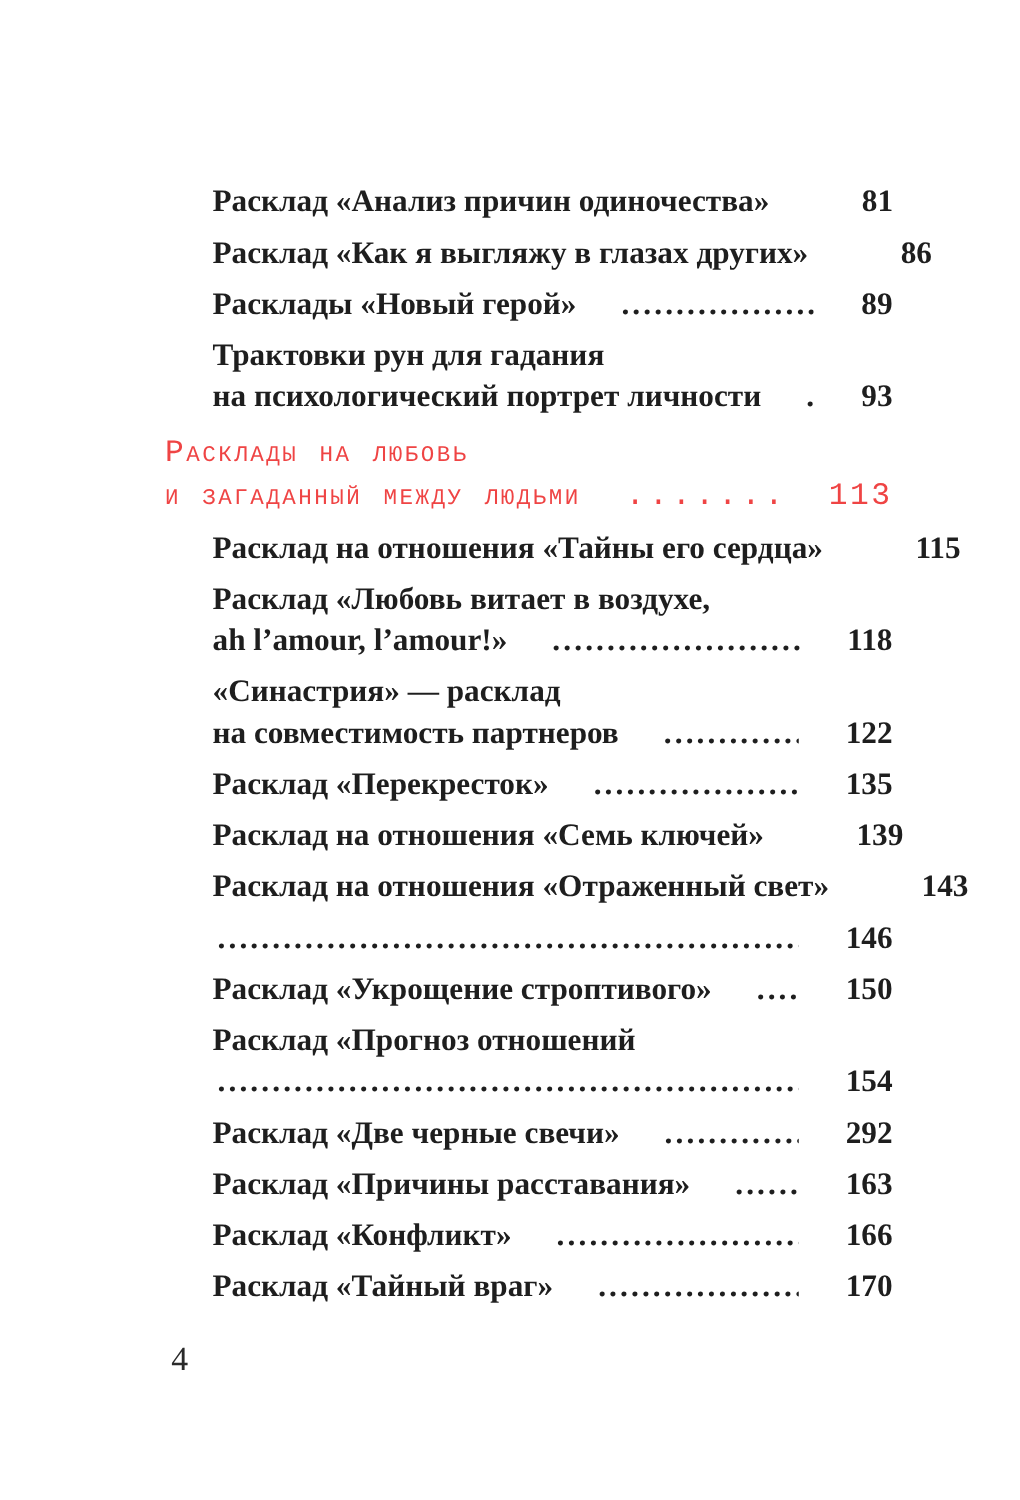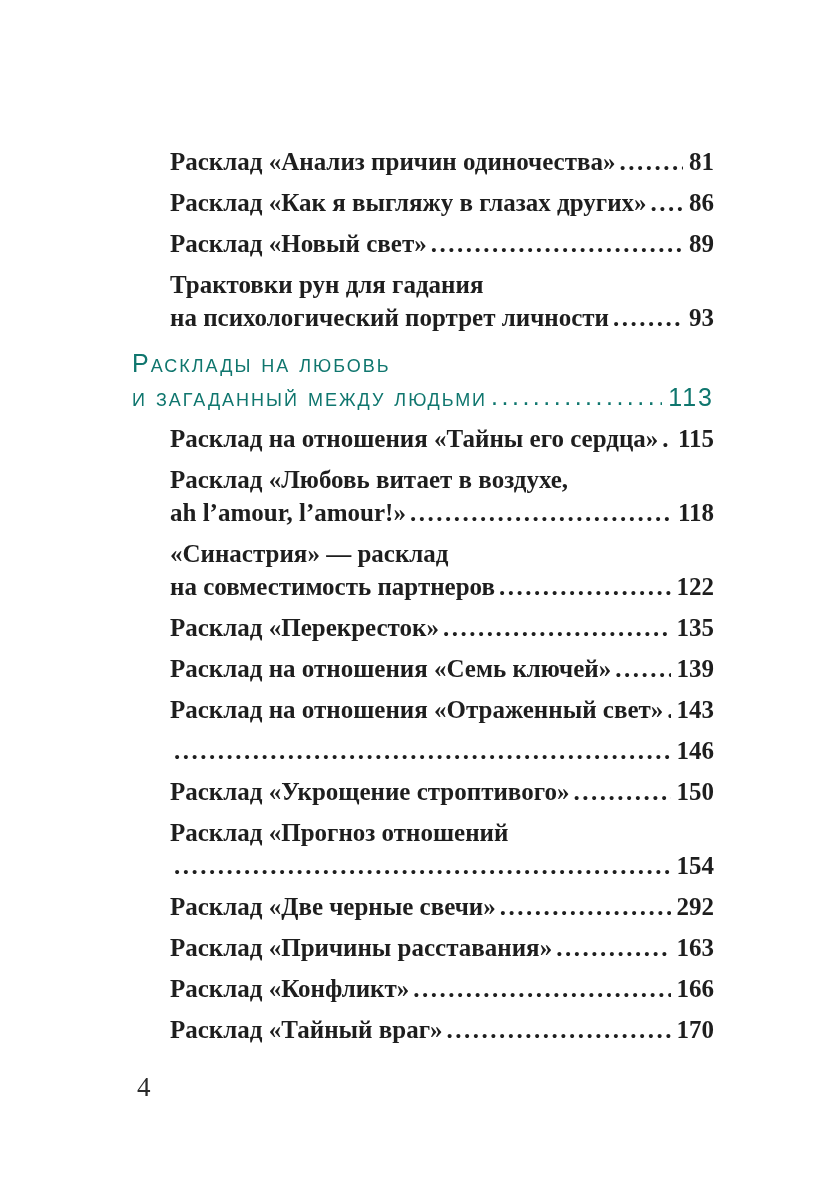--- a/index.html
+++ b/index.html
@@ -22,20 +22,21 @@
     width: 544px;
   }
   .entry {
     margin-bottom: 8px;
     font-weight: bold;
     font-size: 25px;
   }
   .row {
     display: flex;
     line-height: 33px;
+    gap: 32px;
   }
   .t {
     white-space: pre;
     flex: 0 0 auto;
   }
   .dots {
     flex: 1 1 auto;
     min-width: 0;
     overflow: hidden;
     white-space: nowrap;
@@ -49,26 +50,26 @@
   .pg {
     flex: 0 0 auto;
     margin-left: 6px;
     text-align: left;
   }
   
   .section {
     margin-left: -38px;
     margin-top: 12px;
     margin-bottom: 8px;
-    font-family: Liberation Sans, sans-serif;
+    font-family: Liberation Mono, monospace;
     font-weight: 400;
     font-variant: small-caps;
     font-size: 25px;
     letter-spacing: 2px;
-    color: #0f766e;
+    color: #ef4444;
   }
   .section .row {
     line-height: 34px;
   }
   .section .dots::after {
     font-weight: 400;
     letter-spacing: 3.5px;
     content: "..........................................................................";
   }
   .folio {
@@ -97,21 +98,21 @@
   <div class="entry">
     <div class="row">
       <span class="t">Расклад «Как я выгляжу в глазах других»</span>
       <span class="dots"></span>
       <span class="pg">86</span>
     </div>
   </div>
 
   <div class="entry">
     <div class="row">
-      <span class="t">Расклад «Новый свет»</span>
+      <span class="t">Расклады «Новый герой»</span>
       <span class="dots"></span>
       <span class="pg">89</span>
     </div>
   </div>
 
   <div class="entry">
     <div class="row">
       <span class="t">Трактовки рун для гадания</span>
     </div>
     <div class="row">

